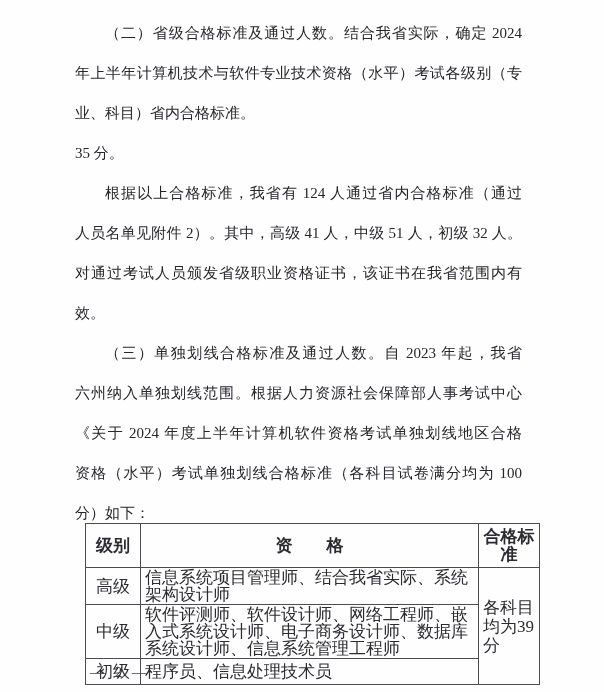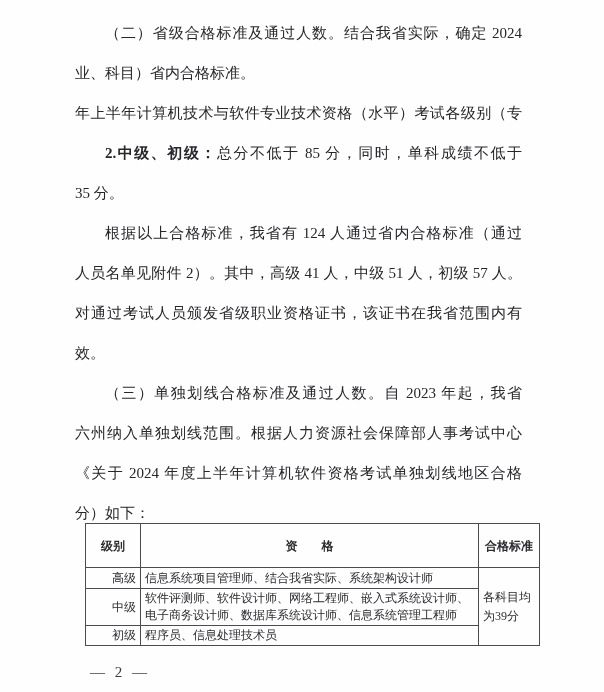--- a/index.html
+++ b/index.html
@@ -41,31 +41,31 @@
   .line b {
     font-weight: bold;
   }
   .doc-table {
     position: absolute;
     left: 85px;
     top: 523px;
     width: 435px;
     border-collapse: collapse;
     table-layout: fixed;
-    font-size: 12px;
+    font-size: 17px;
     color: #2b2b30;
   }
   .doc-table td, .doc-table th {
     border: 1px solid #4c4c50;
     padding: 1px 4px;
     vertical-align: middle;
     font-weight: normal;
   }
   .doc-table th { font-weight: bold; }
-  .col-level { width: 46px; text-align: right; }
+  .col-level { width: 46px; text-align: center; }
   .col-qual  { width: 329px; }
   .col-std   { width: 52px; text-align: center; }
   .doc-table tr.hdr    { height: 44px; }
   .doc-table tr.r-high { height: 21px; }
   .doc-table tr.r-mid  { height: 37px; }
   .doc-table tr.r-low  { height: 15px; }
   .hdr th { text-align: center; line-height: 18px; }
   .qual-cell {
     text-align: left;
     padding: 1px 7px;
@@ -85,31 +85,31 @@
   }
 </style>
 </head>
 <body>
 
 <div class="page">
 
   <div class="content">
 
   <div class="line justify indent">（二）省级合格标准及通过人数。结合我省实际，确定 2024</div>
+      <div class="line justify">年上半年计算机技术与软件专业技术资格（水平）考试各级别（专</div>
       <div class="line">业、科目）省内合格标准。</div>
-      <div class="line justify">年上半年计算机技术与软件专业技术资格（水平）考试各级别（专</div>
-      <div class="line justify indent"><b>2.中级、初级：</b>总分不低于 85 分，同时，单科成绩不低于</div>
       <div class="line">35 分。</div>
       <div class="line justify indent">根据以上合格标准，我省有 124 人通过省内合格标准（通过</div>
-      <div class="line justify">人员名单见附件 2）。其中，高级 41 人，中级 51 人，初级 57 人。</div>
+      <div class="line justify">人员名单见附件 2）。其中，高级 41 人，中级 51 人，初级 32 人。</div>
       <div class="line justify">对通过考试人员颁发省级职业资格证书，该证书在我省范围内有</div>
       <div class="line">效。</div>
       <div class="line justify indent">（三）单独划线合格标准及通过人数。自 2023 年起，我省</div>
       <div class="line justify">六州纳入单独划线范围。根据人力资源社会保障部人事考试中心</div>
       <div class="line justify">《关于 2024 年度上半年计算机软件资格考试单独划线地区合格</div>
+      <div class="line justify">资格（水平）考试单独划线合格标准（各科目试卷满分均为 100</div>
       <div class="line">分）如下：</div>
     </div>
 
   <table class="doc-table">
     <tbody>
       <tr class="hdr">
         <th class="col-level">级别</th>
         <th class="col-qual">资　　格</th>
         <th class="col-std">合格标准</th>
       </tr>

